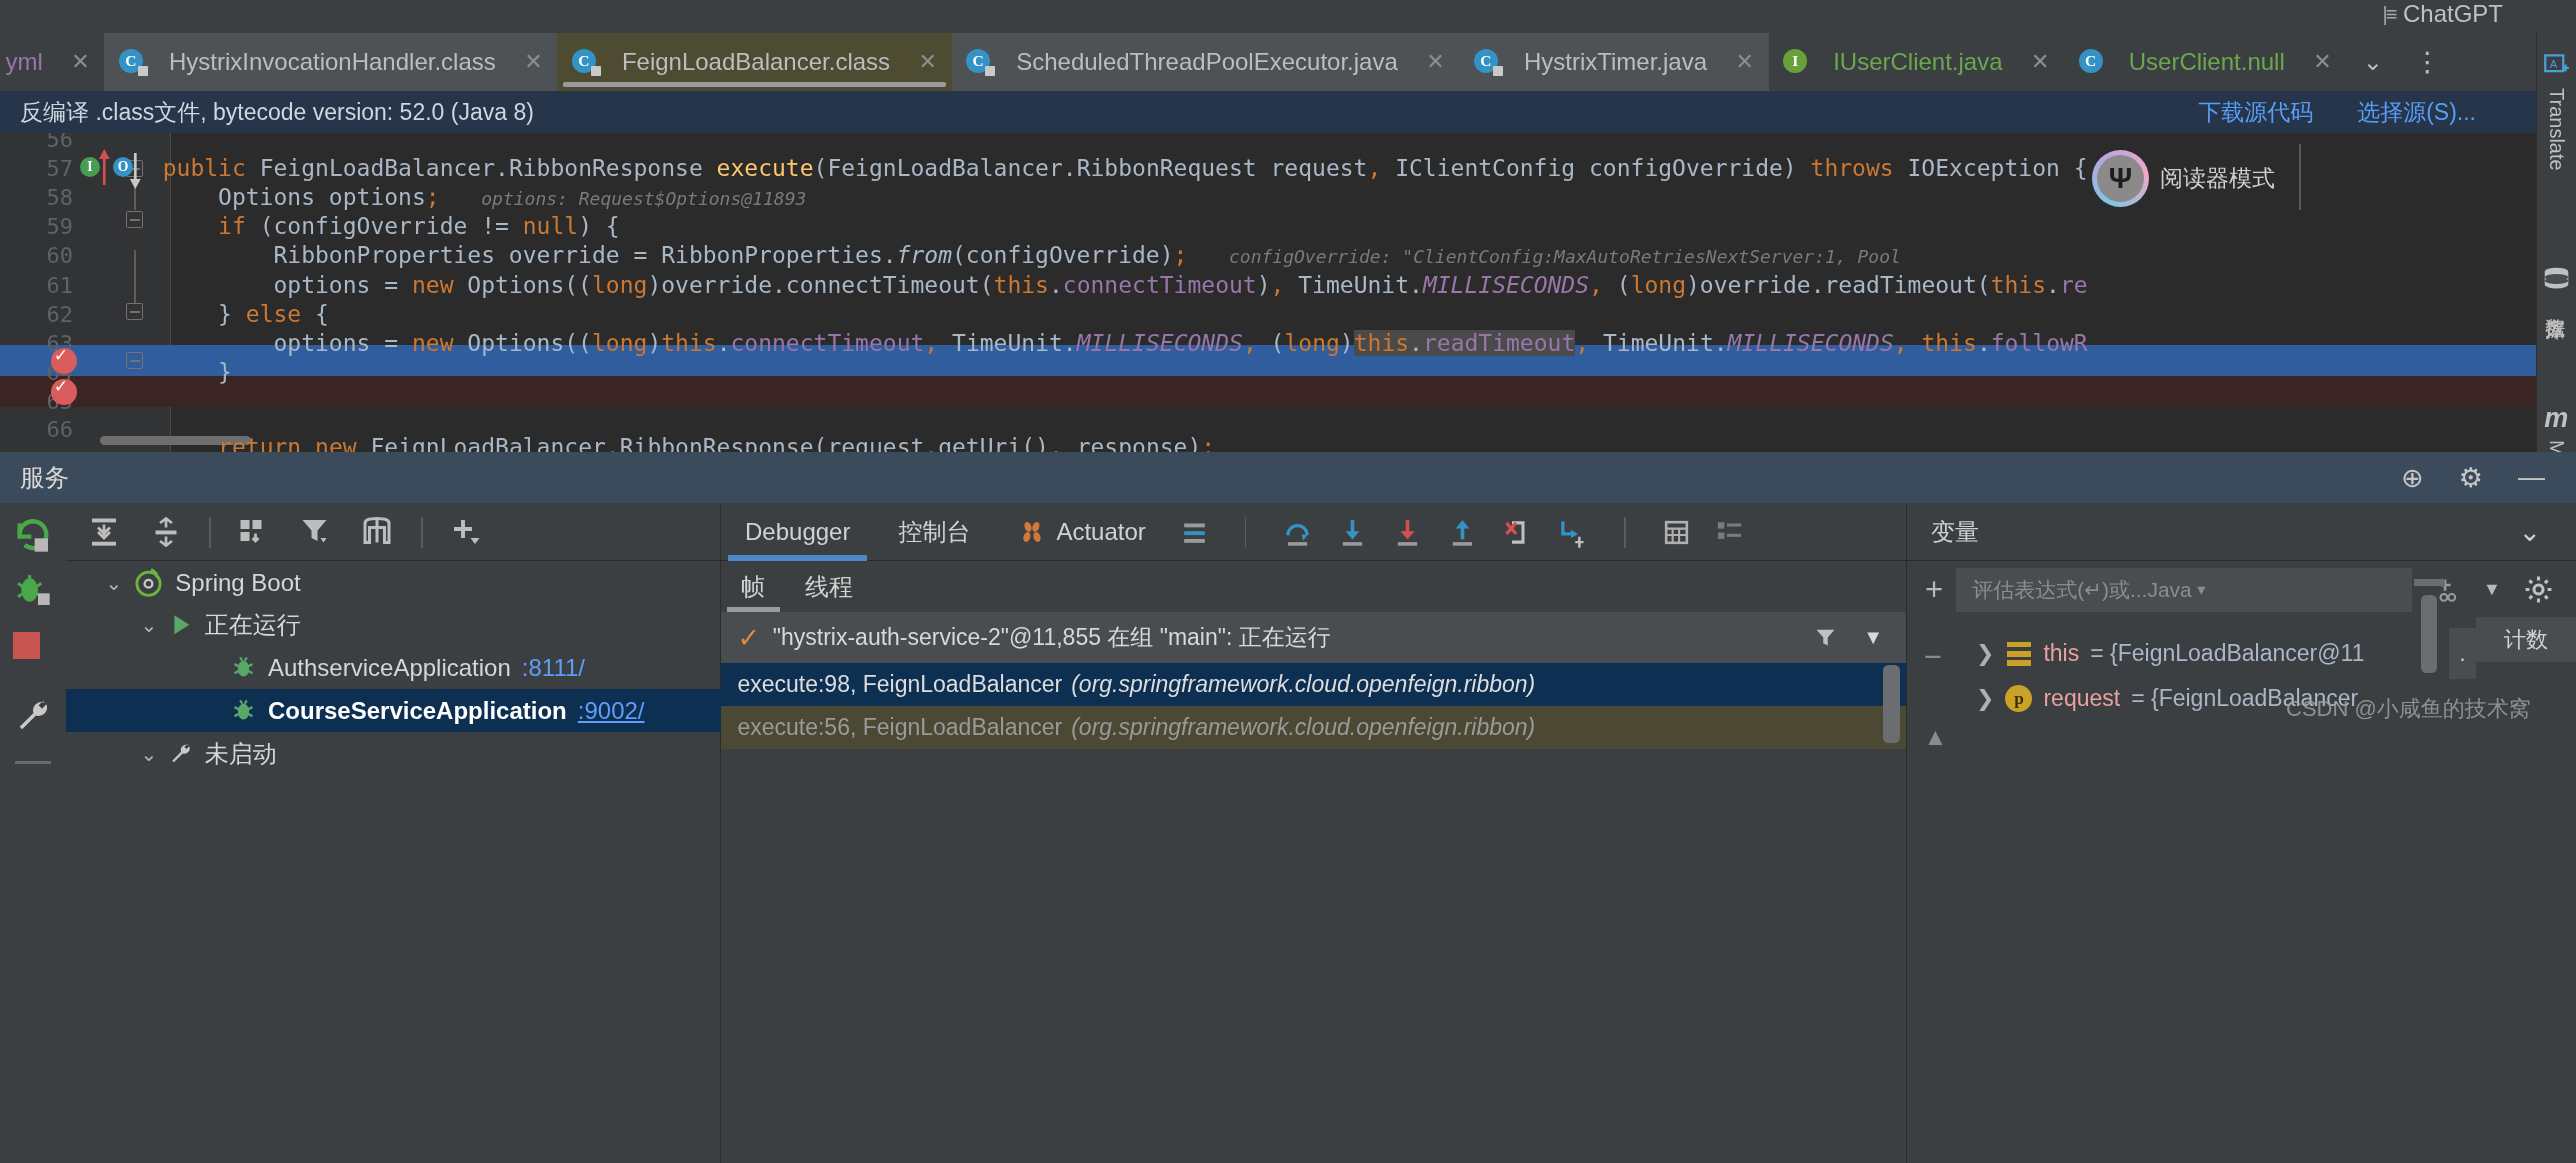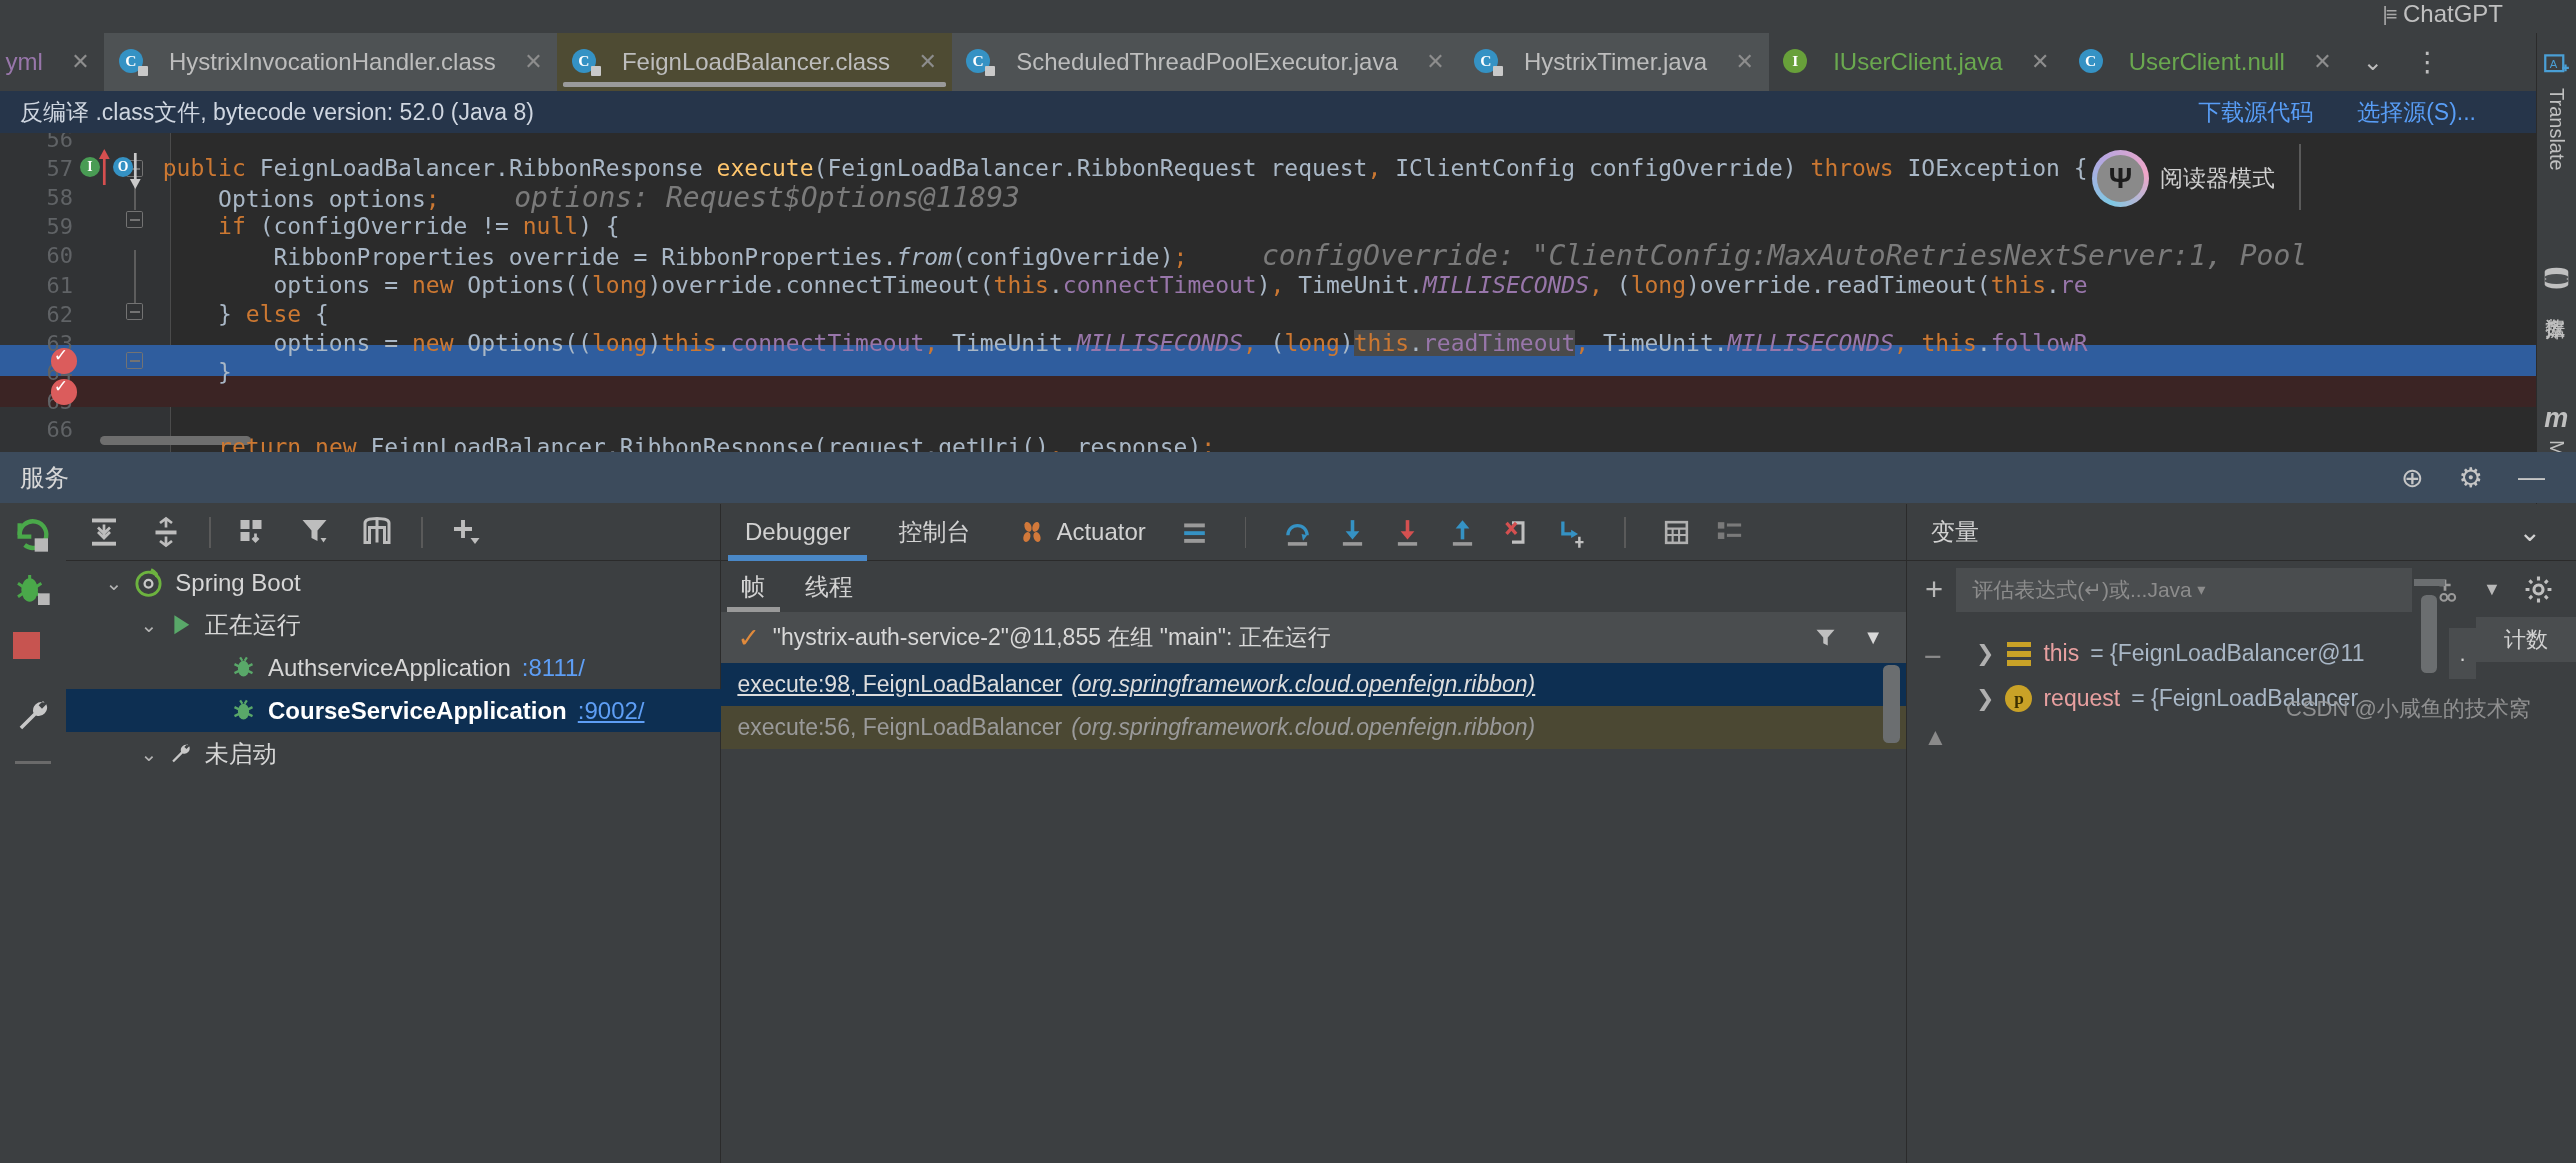--- a/index.html
+++ b/index.html
@@ -95,21 +95,21 @@
   }
   .codeline {
     position:absolute; left:170px; white-space:pre;
     font-family:"DejaVu Sans Mono","Liberation Mono",monospace;
     font-size:23px; line-height:27px; color:#a9b7c6;
   }
   .kw  { color:#cc7832; }
   .fn  { color:#ffc66d; }
   .field { color:#9876aa; }
   .stat { color:#9876aa; font-style:italic; }
-  .hint { color:#7a7a7a; font-style:italic; font-size:28px;margin-left:33px; }
+  .hint { color:#7a7a7a; font-style:italic; font-size:18px; }
   .hint-on-blue { color:#b8c4d4; font-style:italic; font-size:22px; }
 
   .line-hl-blue { position:absolute; left:0; width:2536px; height:27px; background:#2f5d9e; }
   .line-hl-red  { position:absolute; left:0; width:2536px; height:27px; background:#3b2424; }
   .readtimeout-hl { background:#4a4a4a; }
 
   
   .bp {
     position:absolute; width:22px; height:22px; border-radius:50%;
     background:#db5c5c;
@@ -257,21 +257,21 @@
   .thread-row {
     position:absolute; left:0; top:108px; width:1186px; height:51px;
     background:#4a4d4f; display:flex; align-items:center; padding-left:16.4px; gap:12.8px;
     font-size:23px; color:#d8d8d8;
   }
   .frame-row {
     position:absolute; left:0; width:1186px; height:43px;
     display:flex; align-items:center; padding-left:16.4px;
     font-size:23px;
   }
-  .frame-row.sel { background:#0d2f52; color:#dddddd;text-decoration:underline; }
+  .frame-row.sel { background:#0d2f52; color:#dddddd; }
   .frame-row.dim { background:#4b4833; color:#9a9a9a; }
   .frame-row .pkg { font-style:italic; }
 
   
   .vars {
     position:absolute; left:1906px; top:0; width:670px; height:660px; background:#3c3f41;
     border-left:0.9px solid #2b2b2b;
   }
   .vars-head {
     position:absolute; left:0; top:0; width:670px; height:57px;

